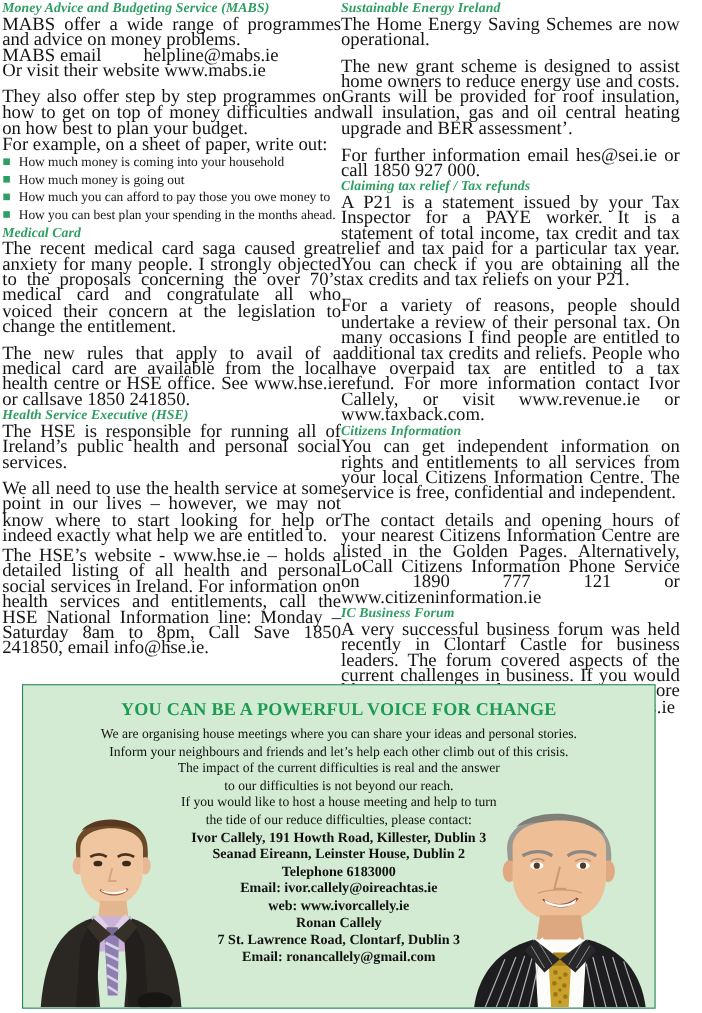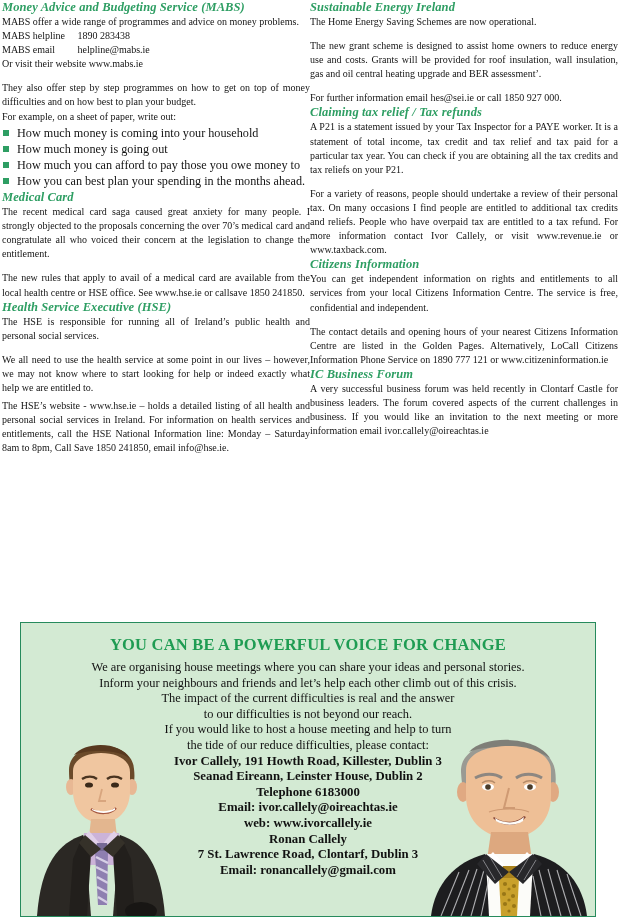--- a/index.html
+++ b/index.html
@@ -30,21 +30,21 @@
     font-weight:bold;
     color:#2e9e63;
     margin:0 0 1px 0;
     line-height:14px;
     letter-spacing:0.1px;
   }
   .spacer-top{margin-top:9px;}
   .spacer-top-lg{margin-top:13px;}
 
   p.body{
-    font-size:10px;
+    font-size:17px;
     line-height:14.1px;
     margin:0;
     text-align:justify;
     text-justify:inter-word;
     color:#141414;
   }
   p.body.nj{text-align:left;}
   p.gap{margin-top:10px;}
   p.gap-sm{margin-top:4px;}
 
@@ -110,21 +110,20 @@
 <body>
 
 <div class="page">
 
   <div class="columns">
 
     <div class="col left">
 
       <h2 class="sec">Money Advice and Budgeting Service (MABS)</h2>
       <p class="body">MABS offer a wide range of programmes and advice on money problems.</p>
-      <p class="body nj">MABS helpline  1890 283438</p>
       <p class="body nj">MABS email   helpline@mabs.ie</p>
       <p class="body nj">Or visit their website www.mabs.ie</p>
       <p class="body gap">They also offer step by step programmes on how to get on top of money difficulties and on how best to plan your budget.</p>
       <p class="body nj">For example, on a sheet of paper, write out:</p>
       <ul class="bullets">
         <li><span class="sq"></span><span>How much money is coming into your household</span></li>
         <li><span class="sq"></span><span>How much money is going out</span></li>
         <li><span class="sq"></span><span>How much you can afford to pay those you owe money to</span></li>
         <li><span class="sq"></span><span>How you can best plan your spending in the months ahead.</span></li>
       </ul>

